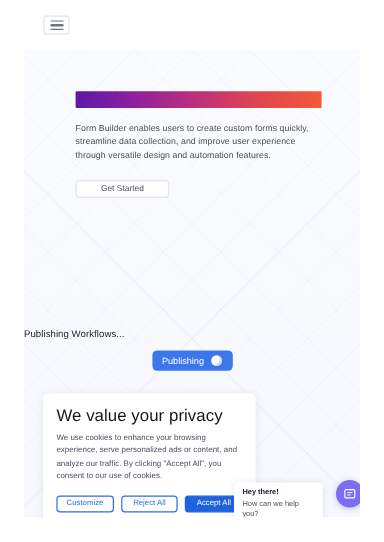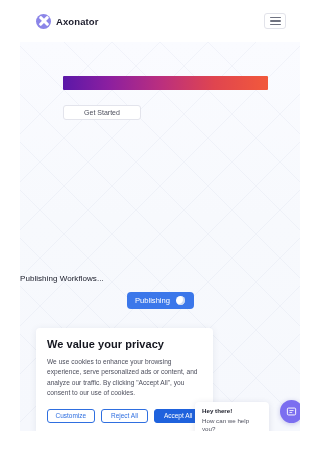--- a/index.html
+++ b/index.html
@@ -208,22 +208,22 @@
     left: 16px;
     top: 286px;
     width: 177px;
     background: #ffffff;
     border-radius: 4px;
     padding: 10px 11px 11px 11px;
     box-shadow: 0 1px 7px rgba(40,50,90,.09);
   }
 
   .cookie-title {
-    font-size: 11px;
-    font-weight: bold;
+    font-size: 14px;
+    font-weight: normal;
     color: #14161f;
     letter-spacing: .05px;
   }
 
   .cookie-body {
     margin-top: 7px;
     font-size: 6.6px;
     line-height: 10.4px;
     color: #4d4f5d;
     letter-spacing: .02px;
@@ -299,35 +299,32 @@
   }
   .chat-fab svg { display: block; }
 </style>
 </head>
 <body>
 
 <div id="screen">
   <div id="page">
 
     <div class="topbar">
-      <div class="brand">
-        <span class="logo-mark"></span>
-        <span class="brand-name">Axonator</span>
-      </div>
       <div class="hamburger">
         <span></span>
         <span></span>
         <span></span>
       </div>
     </div>
 
     <div class="canvas">
 
       <div class="hero">
         <div class="hero-gradient"></div>
+        <div class="hero-copy">Form Builder enables users to create custom forms quickly, streamline data collection, and improve user experience through versatile design and automation features.</div>
         <div class="get-started">Get Started</div>
       </div>
 
       <div class="publish-wrap">
         <div class="publish-label">Publishing Workflows...</div>
         <div class="publish-btn">
           <span>Publishing</span>
           <span class="spinner"></span>
         </div>
       </div>

